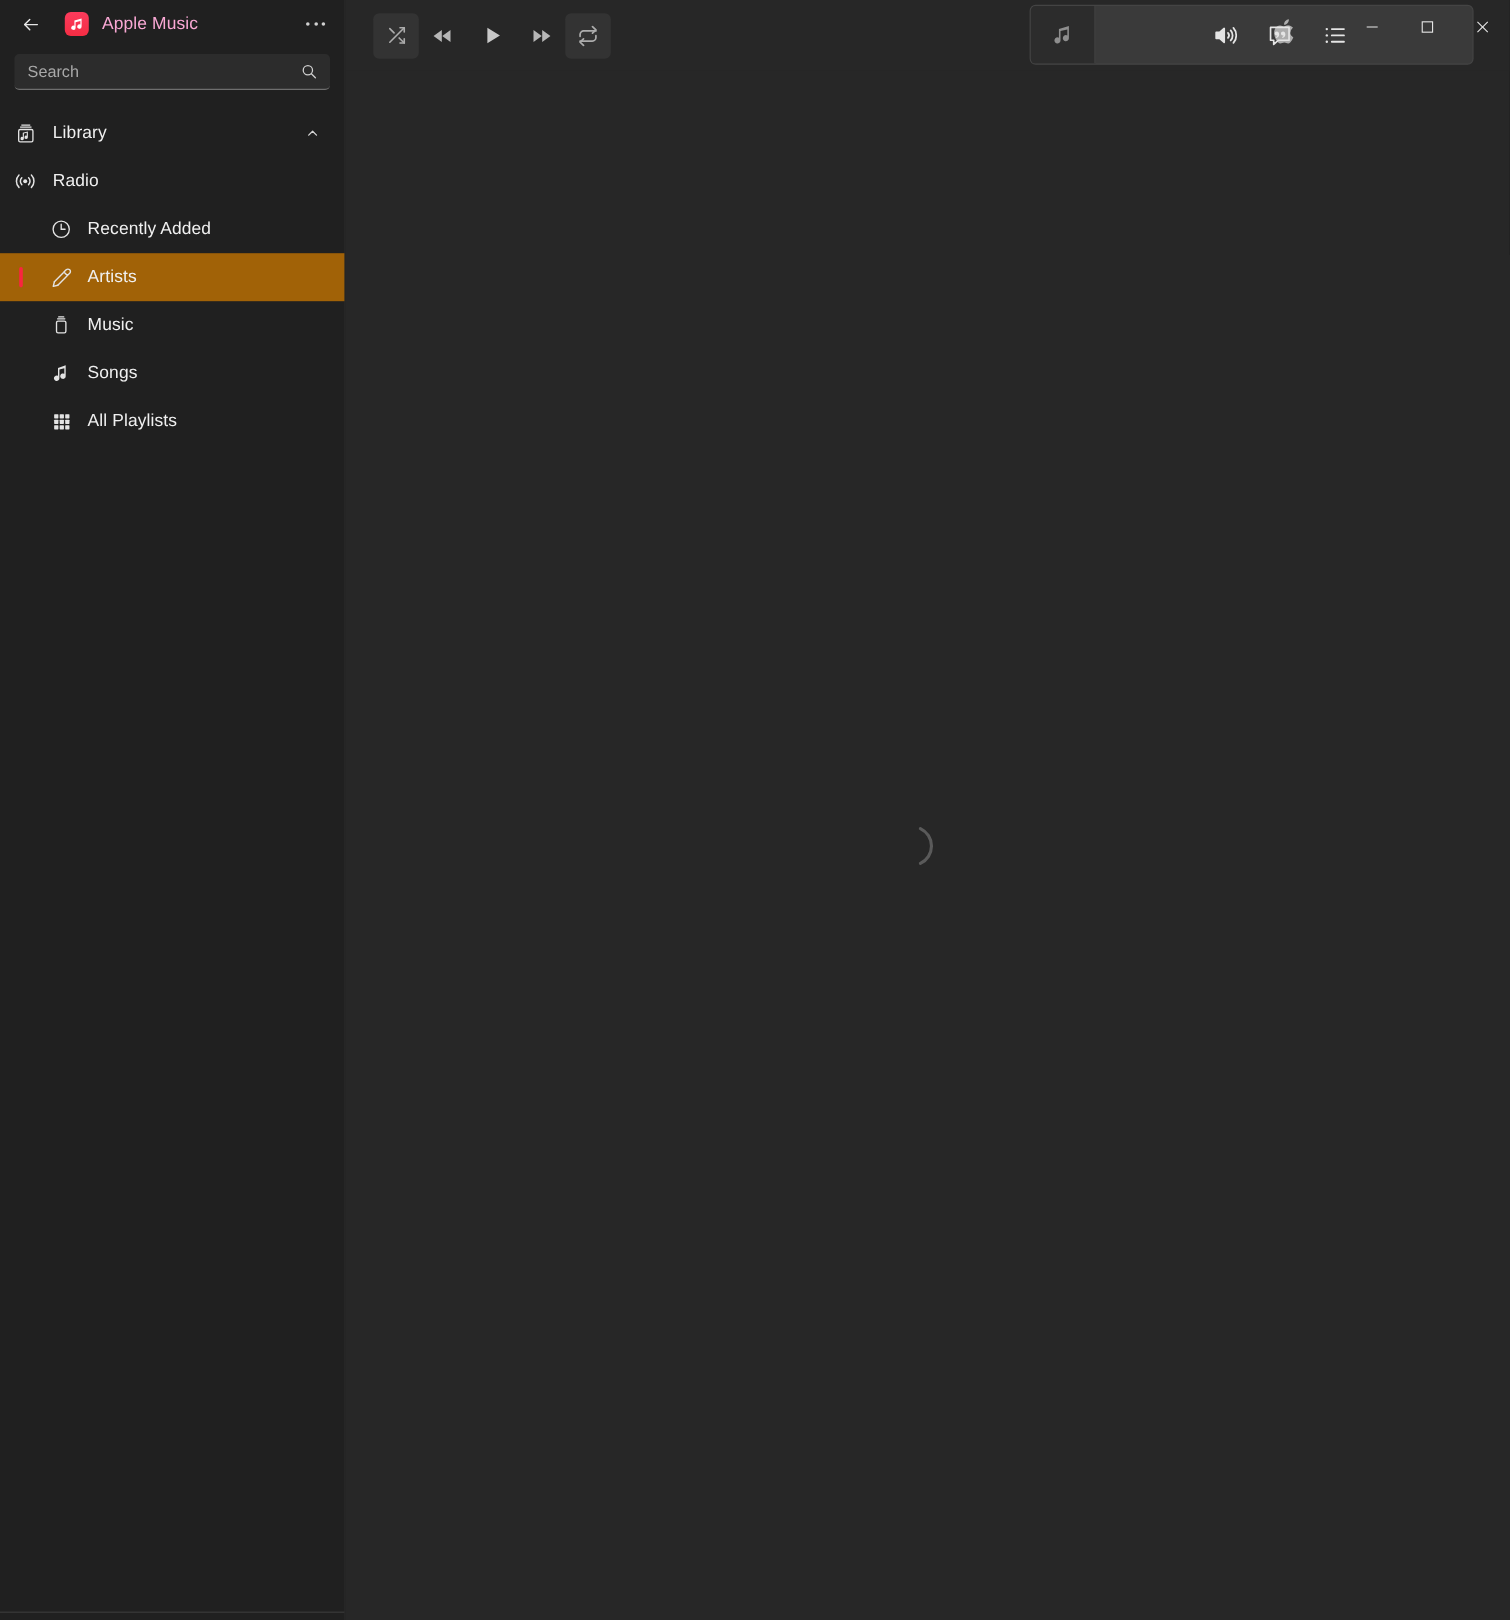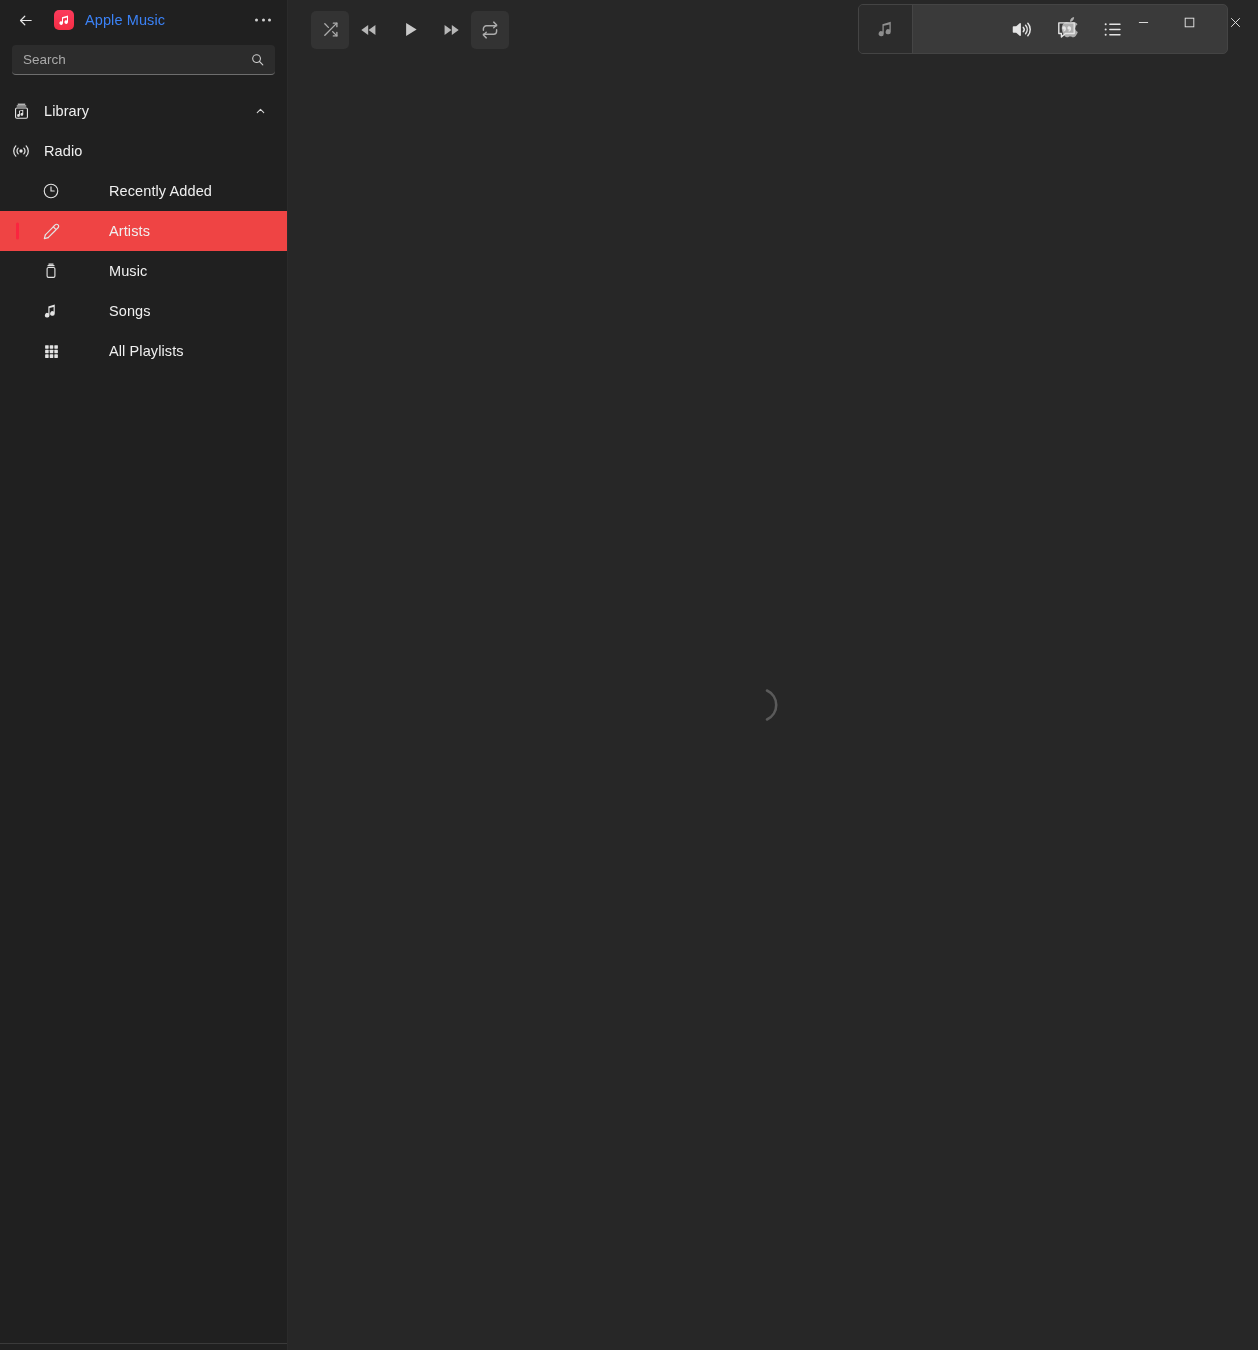--- a/index.html
+++ b/index.html
@@ -34,21 +34,21 @@
     width:26px; height:26px; display:flex; align-items:center; justify-content:center;
     color:#e6e6e6; flex:0 0 26px; cursor:pointer;
   }
   .app-logo {
     width:20px; height:20px; border-radius:5px;
     background:linear-gradient(180deg,#fb3b5c 0%,#f52d44 100%);
     display:flex; align-items:center; justify-content:center;
     margin-left:16px; flex:0 0 20px;
   }
   .app-title {
-    margin-left:11px; font-size:14.5px; color:#3b82f6; font-weight:400;
+    margin-left:11px; font-size:14.5px; color:#f9a8d4; font-weight:400;
     letter-spacing:.1px; white-space:nowrap;
   }
   .ellipsis-btn {
     position:absolute; right:12px; top:50%; transform:translateY(-50%);
     display:flex; gap:3.5px; padding:6px 4px; cursor:pointer;
   }
   .ellipsis-btn i { width:3px; height:3px; background:#d0d0d0; border-radius:50%; display:block; }
 
   
   .search-wrap { padding:0 12px; margin-top:5px; }
@@ -66,22 +66,22 @@
   .search-ico { color:#cfcfcf; display:flex; align-items:center; flex:0 0 16px; }
 
   
   .nav { margin-top:16px; }
   .nav-row {
     height:40px; display:flex; align-items:center;
     position:relative; cursor:pointer; color:#ececec;
     padding-right:12px;
   }
   .nav-row.top     { padding-left:10px; }
-  .nav-row.child   { padding-left:40px;gap:36px; }
-  .nav-row.selected { background:#ef4444; }
+  .nav-row.child   { padding-left:40px; }
+  .nav-row.selected { background:#a16207; }
   .nav-row.selected .sel-bar {
     position:absolute; left:16px; top:50%; transform:translateY(-50%);
     width:3px; height:17px; background:#fa253f; border-radius:2px;
   }
   .nav-ico {
     width:22px; height:22px; flex:0 0 22px;
     display:flex; align-items:center; justify-content:center;
     color:#e3e3e3;
   }
   .nav-label { margin-left:12px; font-size:14.5px; color:#f0f0f0; white-space:nowrap; letter-spacing:.1px; }

